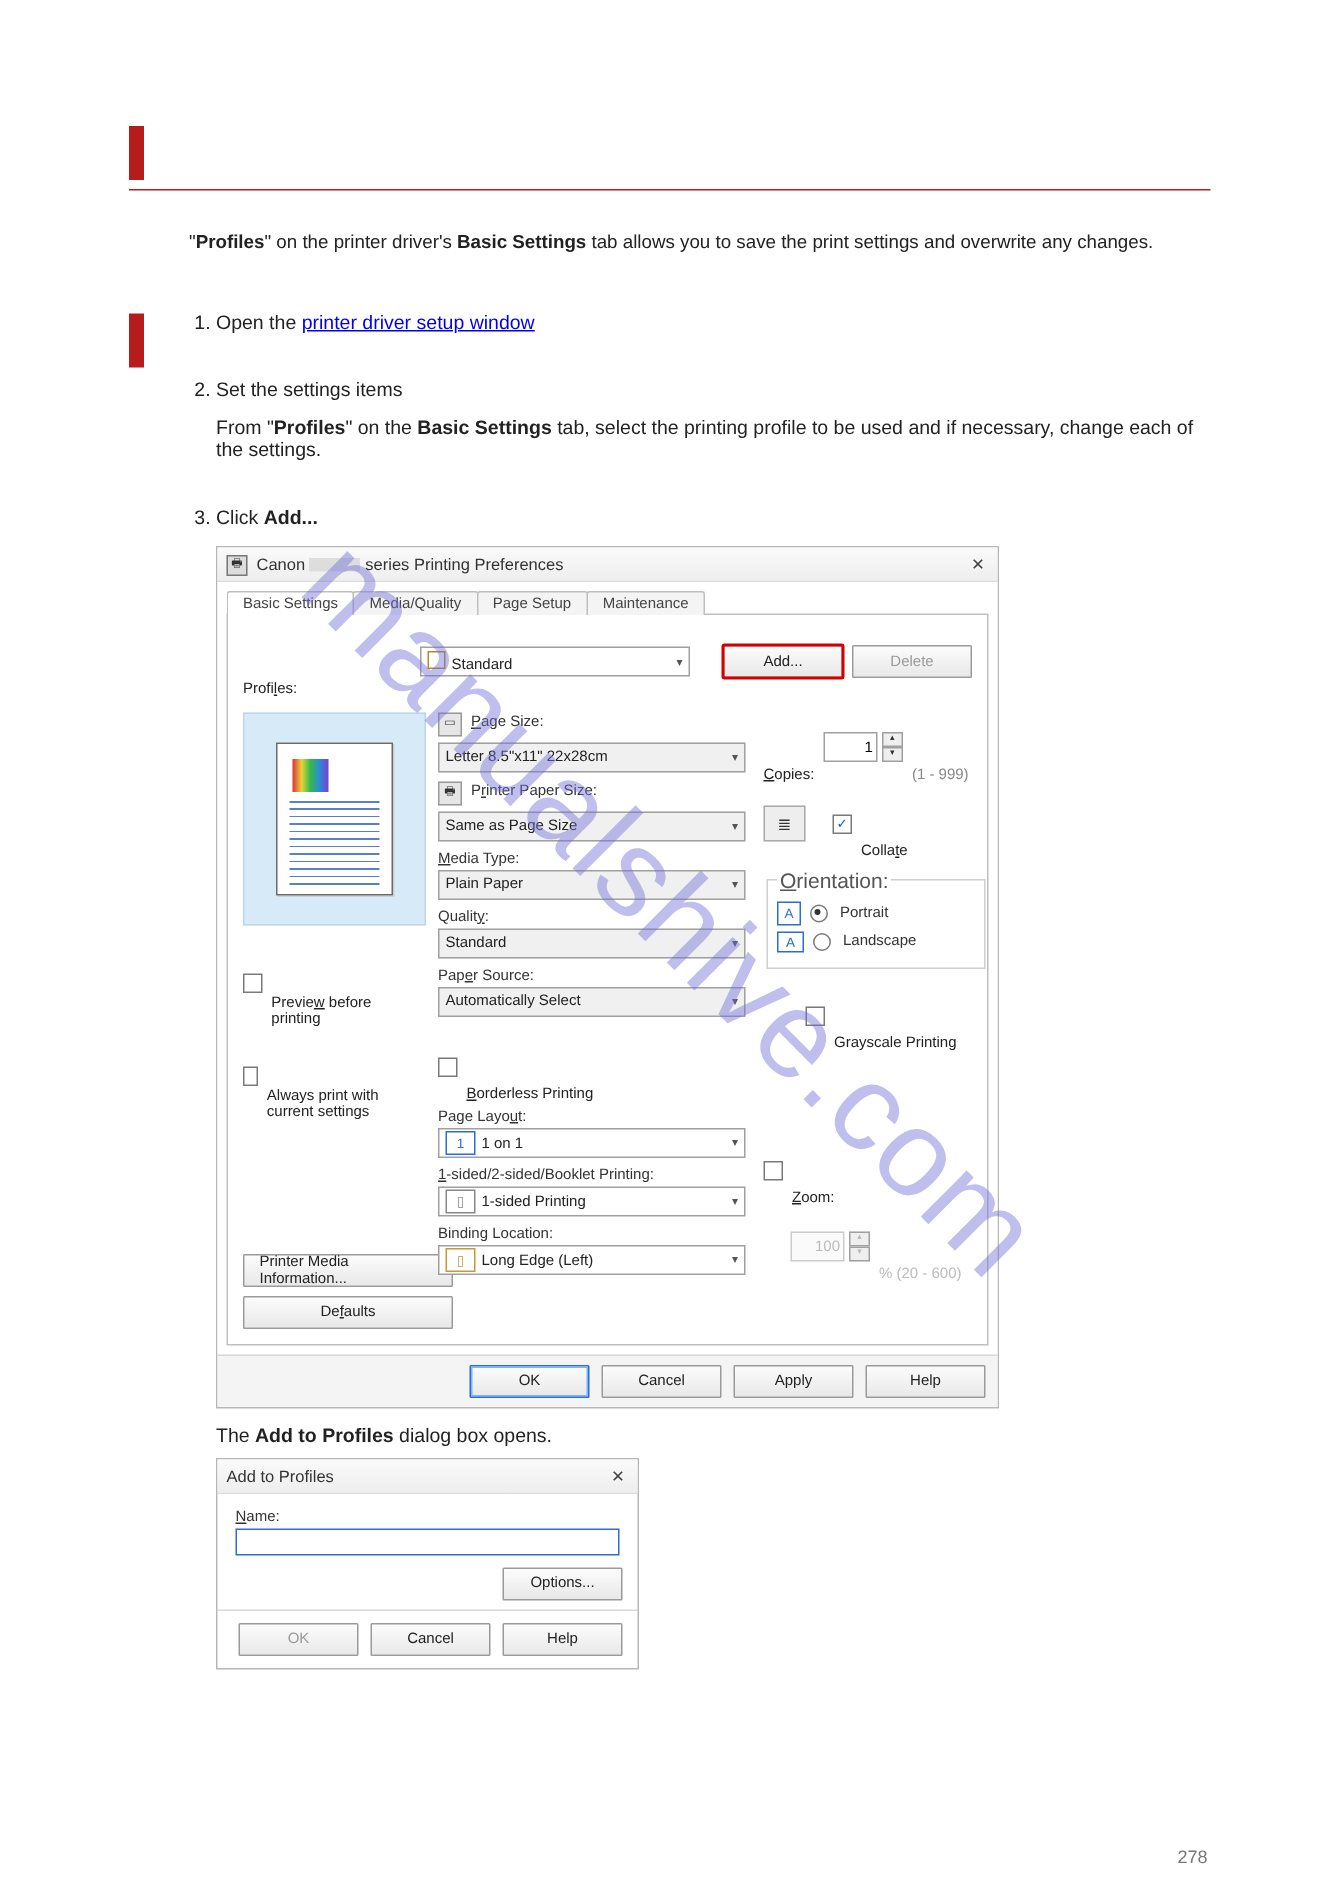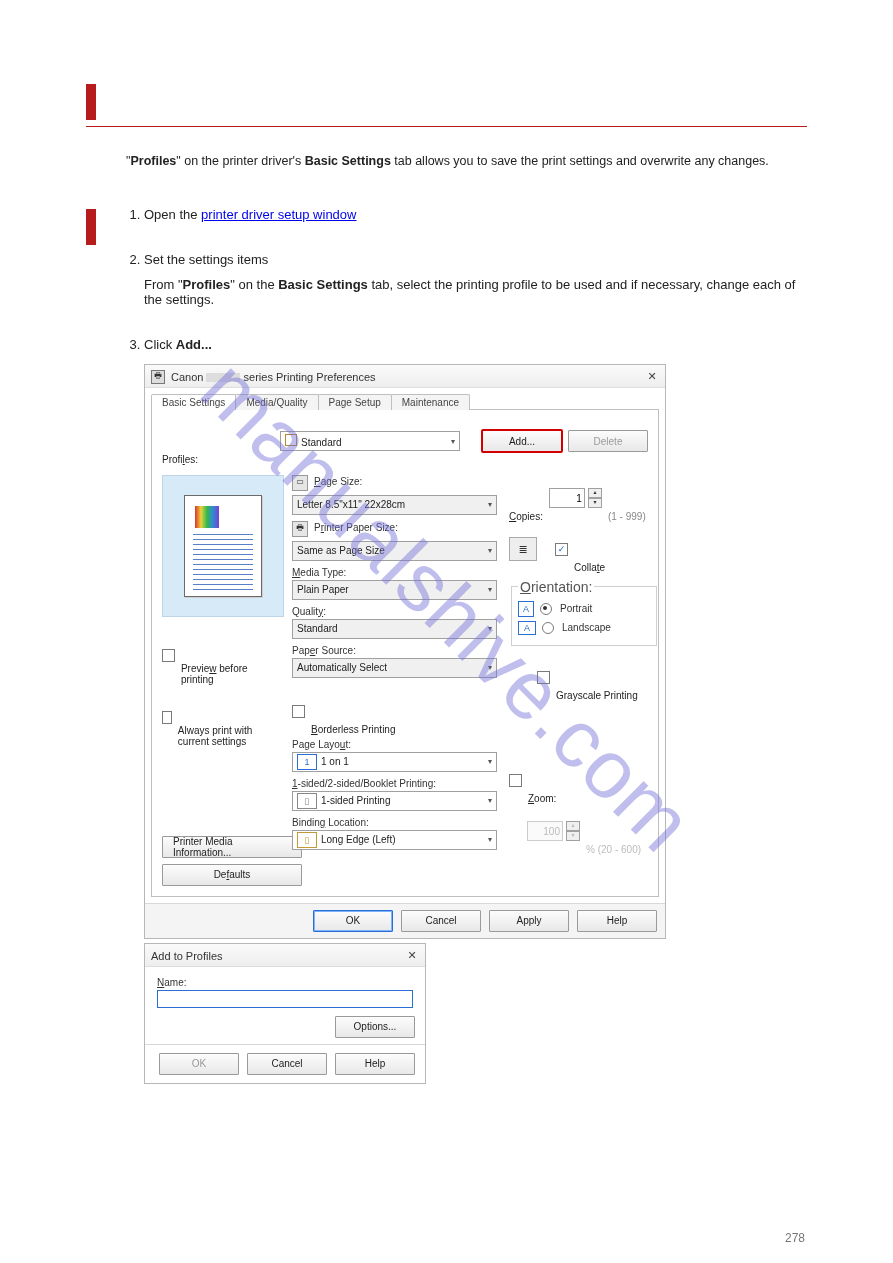--- a/index.html
+++ b/index.html
@@ -427,20 +427,23 @@
           </div>
 
           <div class="bottom-btns">
             <div class="winbtn primary">OK</div>
             <div class="winbtn">Cancel</div>
             <div class="winbtn">Apply</div>
             <div class="winbtn">Help</div>
           </div>
         </div>
 
+        <div class="step-sub">
+          <span>The </span><span class="prof-term">Add to Profiles</span><span> dialog box opens.</span>
+        </div>
 
         <div class="winbox dlg-add">
           <div class="titlebar">
             <div class="t-left">
               <span>Add to Profiles</span>
             </div>
             <div class="close-x">✕</div>
           </div>
           <div class="body">
             <div class="formlabel"><span class="under">N</span>ame:</div>

